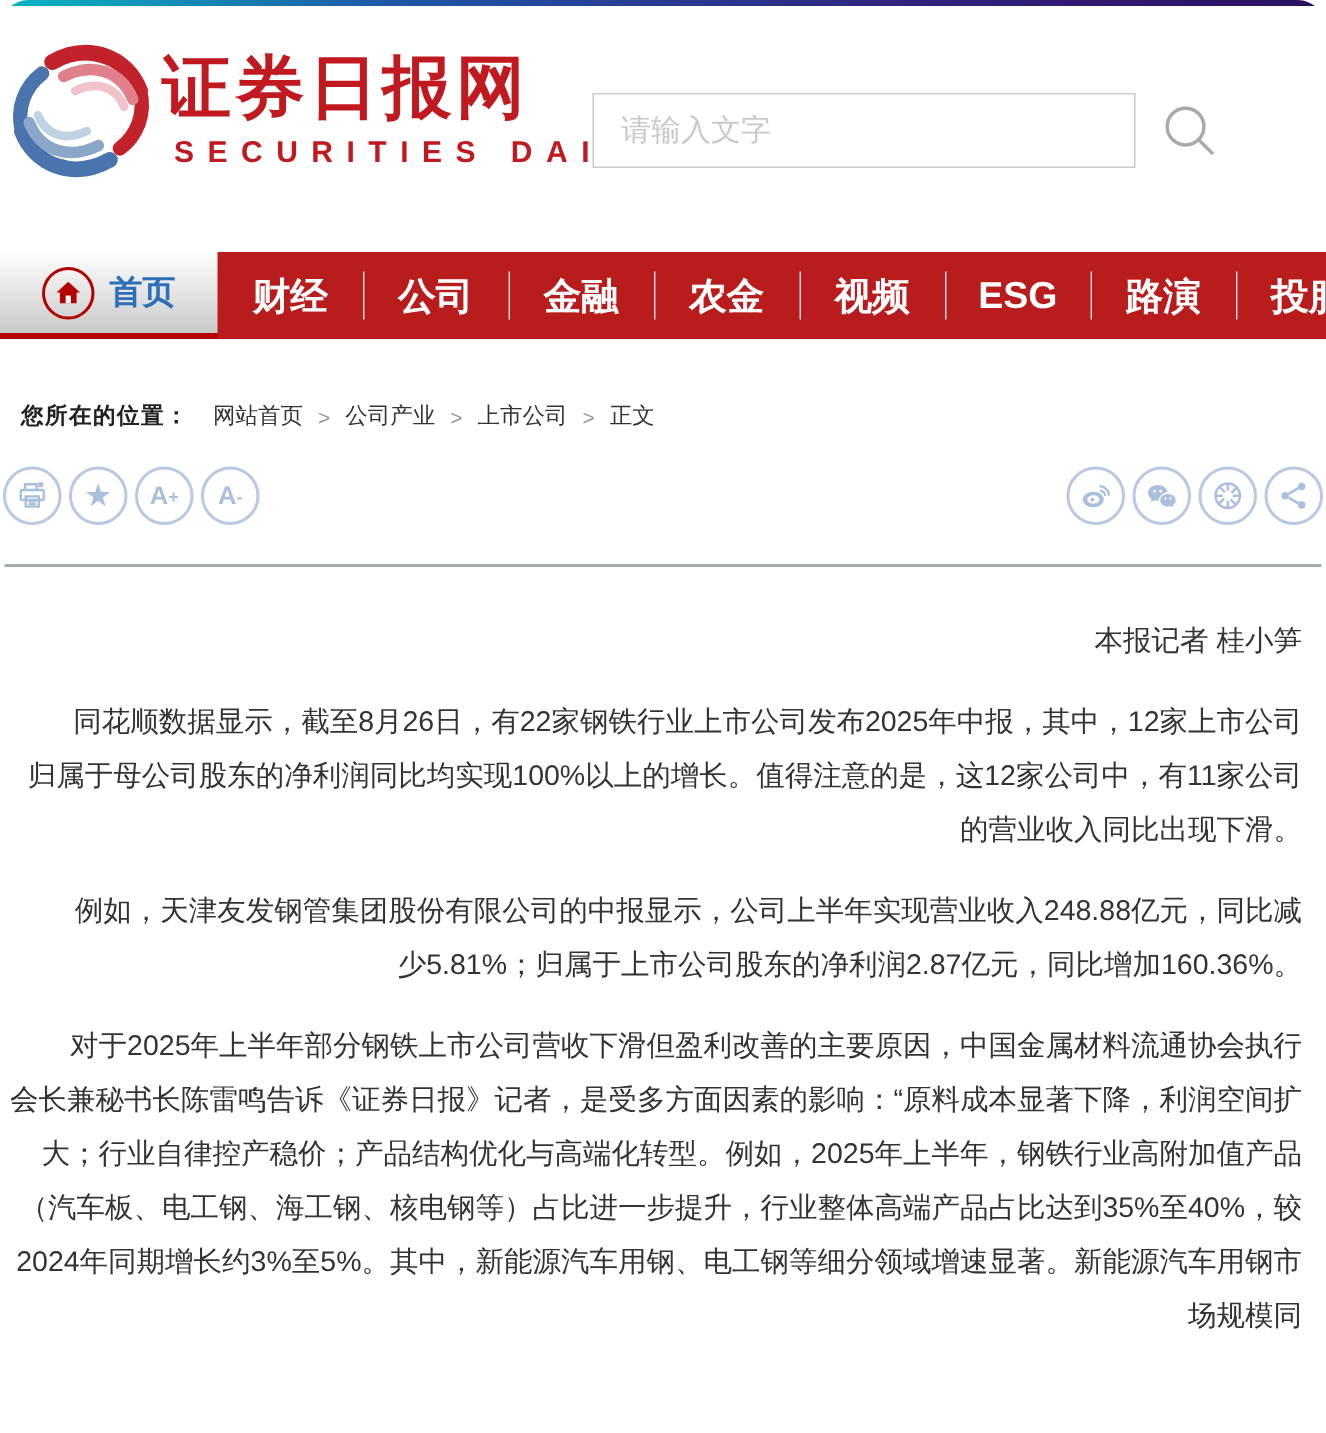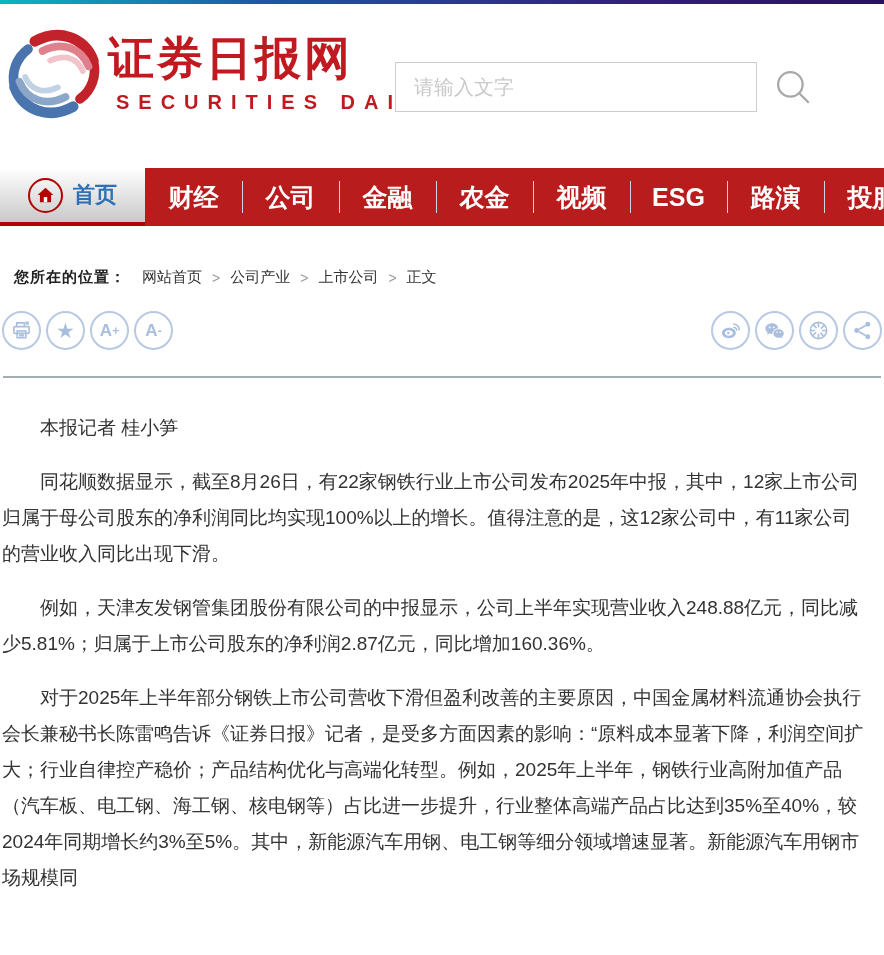--- a/index.html
+++ b/index.html
@@ -1,17 +1,17 @@
 <!DOCTYPE html>
 <html><head>
 <meta charset="utf-8">
 <style>
   * { box-sizing: border-box; }
   body { margin: 0; background: #fff; font-family: "Liberation Sans", "DejaVu Sans", sans-serif; }
-  .page { width: 884px; height: 955px; overflow: hidden; background: #fff; position: relative; }
+  .page { width: 884px; height: 955px; overflow: hidden; background: #fff; position: relative; border-radius: 19px; }
 
   
   .top-strip { height: 4px; background: linear-gradient(90deg, #0ab6c2 0%, #1f56a5 30%, #32217c 70%, #2a1060 100%); }
 
   
   .hdr { position: relative; height: 164px; background: #fff; }
   .logo { position: absolute; left: 6px; top: 22px; display: flex; align-items: center; text-decoration: none; cursor: pointer; }
   .logo-mark svg { width: 96px; height: 96px; display: block; }
   .logo-text { margin-left: 6px; display: flex; flex-direction: column; }
   .logo-cn { font-family: "DejaVu Serif", serif; font-weight: bold; color: #c01920; font-size: 46px; letter-spacing: 3px; line-height: 1.05; }
@@ -52,21 +52,21 @@
   .star-glyph { font-size: 21px; line-height: 1; }
   .font-btn { font-weight: bold; font-size: 17px; letter-spacing: 0; }
   .font-btn .sign { font-size: 12px; vertical-align: super; line-height: 0; }
 
   
   .title { margin: 32px 12px 0; text-align: center; font-size: 28px; font-weight: bold; color: #000; }
   .meta { margin-top: 22px; text-align: center; font-size: 19px; color: #222; }
   .meta .date { margin-right: 16px; }
   .divider { border: none; border-top: 2px solid #a3aeae; margin: 26px 3px 0; }
   .article-body { padding: 32px 16px 0 2px; }
-  .article-body p { margin: 0 0 18px; font-size: 19px; line-height: 36px; color: #333; text-indent: 2em; }
+  .article-body p { margin: 0 0 18px; font-size: 19px; line-height: 36px; color: #333; text-indent: 2em; text-align: right; }
 </style>
 </head>
 <body>
 
 <div class="page">
 
   <div class="top-strip"></div>
 
   <header class="hdr">
     <a class="logo">

